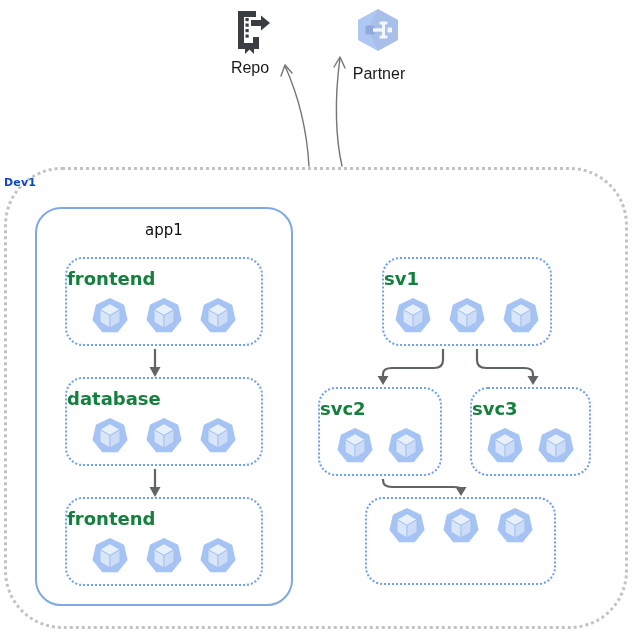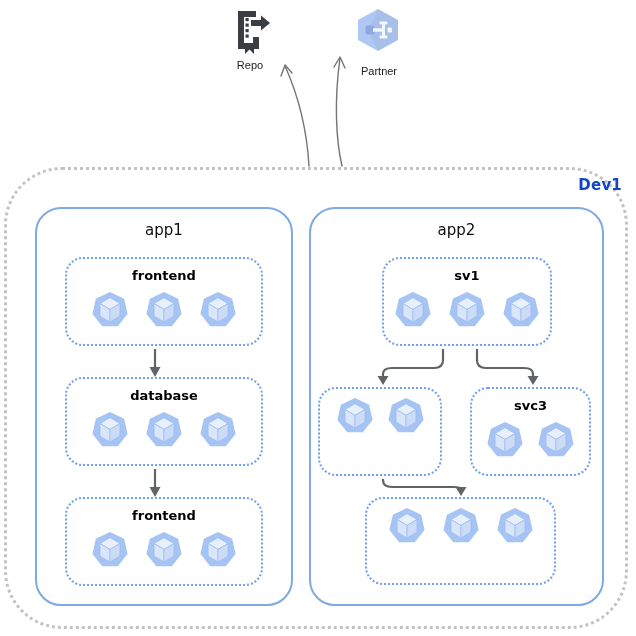--- a/index.html
+++ b/index.html
@@ -2,30 +2,30 @@
 <html><head>
 <meta charset="utf-8">
 <style>
   html,body{margin:0;padding:0;background:#ffffff;}
   #canvas{
     position:relative;width:636px;height:636px;background:#ffffff;overflow:hidden;
     font-family:"DejaVu Sans","Liberation Sans",sans-serif;
   }
   .abs{position:absolute;}
   
-  .ext-label{position:absolute;font-size:11px;color:#1a1a1a;text-align:center;
+  .ext-label{position:absolute;font-size:16px;color:#1a1a1a;text-align:center;
     font-family:"Liberation Sans",sans-serif;}
   
   #dev1-box{
     position:absolute;left:4px;top:167px;width:618px;height:456px;
     border:3px dotted #c3c3c3;border-radius:58px;background:transparent;
   }
   #dev1-label{
-    position:absolute;left:4px;top:176px;width:618px;text-align:right;
-    font-size:15px;font-weight:bold;color:#1246c8;letter-spacing:.2px;
+    position:absolute;left:4px;top:176px;width:618px;text-align:left;
+    font-size:11px;font-weight:bold;color:#1246c8;letter-spacing:.2px;
   }
   
   .app-box{
     position:absolute;border:2px solid #7fa8e4;border-radius:26px;background:#ffffff;
   }
   #app1-box{left:35px;top:207px;width:254px;height:395px;}
   #app2-box{left:309px;top:207px;width:291px;height:395px;}
   .app-title{
     margin-top:12px;text-align:center;font-size:15px;font-weight:normal;color:#0d0d0d;
   }
@@ -34,21 +34,21 @@
     position:absolute;border:2px dotted #6f9ff0;border-radius:18px;background:#ffffff;
   }
   .g-frontend{left:65px;top:257px;width:194px;height:85px;}
   .g-backend {left:65px;top:377px;width:194px;height:85px;}
   .g-database{left:65px;top:497px;width:194px;height:85px;}
   .g-sv1 {left:382px;top:257px;width:166px;height:85px;}
   .g-svc2{left:318px;top:387px;width:120px;height:85px;}
   .g-svc3{left:470px;top:387px;width:117px;height:85px;}
   .g-svc4{left:365px;top:497px;width:187px;height:84px;}
   .group-title{
-    margin-top:9px;text-align:center;font-size:13px;font-weight:bold;color:#000000;
+    margin-top:9px;font-size:18px;font-weight:bold;color:#15803d;
   }
   .pods{
     display:flex;justify-content:center;align-items:center;margin-top:7px;gap:16px;
   }
   .pods.pair{gap:13px;}
   .pod{width:38px;height:40px;flex:0 0 auto;}
   
   #arrows{position:absolute;left:0;top:0;width:636px;height:636px;pointer-events:none;}
 </style>
 </head>
@@ -155,23 +155,20 @@
 
   <svg class="pod" viewBox="0 0 40 40">
     <polygon points="20,1 34.9,8.2 38.5,24.2 28.2,37.1 11.8,37.1 1.5,24.2 5.1,8.2" fill="#a6c4f3"></polygon>
     <polygon points="20,7 30.5,13.2 20,19.4 9.5,13.2" fill="#e8f0fc" stroke="#9dbcef" stroke-width="0.8" stroke-linejoin="round"></polygon>
     <polygon points="9.5,13.2 20,19.4 20,32.6 9.5,26.4" fill="#d9e5f9" stroke="#9dbcef" stroke-width="0.8" stroke-linejoin="round"></polygon>
     <polygon points="30.5,13.2 20,19.4 20,32.6 30.5,26.4" fill="#ccdcf7" stroke="#9dbcef" stroke-width="0.8" stroke-linejoin="round"></polygon>
   </svg>
 </div>
   </div>
 
-  <div id="app2-box" class="app-box">
-    <div class="app-title">app2</div>
-  </div>
   <div class="group-box g-sv1">
     <div class="group-title">sv1</div>
     <div class="pods">
   <svg class="pod" viewBox="0 0 40 40">
     <polygon points="20,1 34.9,8.2 38.5,24.2 28.2,37.1 11.8,37.1 1.5,24.2 5.1,8.2" fill="#a6c4f3"></polygon>
     <polygon points="20,7 30.5,13.2 20,19.4 9.5,13.2" fill="#e8f0fc" stroke="#9dbcef" stroke-width="0.8" stroke-linejoin="round"></polygon>
     <polygon points="9.5,13.2 20,19.4 20,32.6 9.5,26.4" fill="#d9e5f9" stroke="#9dbcef" stroke-width="0.8" stroke-linejoin="round"></polygon>
     <polygon points="30.5,13.2 20,19.4 20,32.6 30.5,26.4" fill="#ccdcf7" stroke="#9dbcef" stroke-width="0.8" stroke-linejoin="round"></polygon>
   </svg>
 
@@ -184,20 +181,21 @@
 
   <svg class="pod" viewBox="0 0 40 40">
     <polygon points="20,1 34.9,8.2 38.5,24.2 28.2,37.1 11.8,37.1 1.5,24.2 5.1,8.2" fill="#a6c4f3"></polygon>
     <polygon points="20,7 30.5,13.2 20,19.4 9.5,13.2" fill="#e8f0fc" stroke="#9dbcef" stroke-width="0.8" stroke-linejoin="round"></polygon>
     <polygon points="9.5,13.2 20,19.4 20,32.6 9.5,26.4" fill="#d9e5f9" stroke="#9dbcef" stroke-width="0.8" stroke-linejoin="round"></polygon>
     <polygon points="30.5,13.2 20,19.4 20,32.6 30.5,26.4" fill="#ccdcf7" stroke="#9dbcef" stroke-width="0.8" stroke-linejoin="round"></polygon>
   </svg>
 </div>
   </div>
   <div class="group-box g-svc2">
+    <div class="group-title">svc2</div>
     <div class="pods pair">
   <svg class="pod" viewBox="0 0 40 40">
     <polygon points="20,1 34.9,8.2 38.5,24.2 28.2,37.1 11.8,37.1 1.5,24.2 5.1,8.2" fill="#a6c4f3"></polygon>
     <polygon points="20,7 30.5,13.2 20,19.4 9.5,13.2" fill="#e8f0fc" stroke="#9dbcef" stroke-width="0.8" stroke-linejoin="round"></polygon>
     <polygon points="9.5,13.2 20,19.4 20,32.6 9.5,26.4" fill="#d9e5f9" stroke="#9dbcef" stroke-width="0.8" stroke-linejoin="round"></polygon>
     <polygon points="30.5,13.2 20,19.4 20,32.6 30.5,26.4" fill="#ccdcf7" stroke="#9dbcef" stroke-width="0.8" stroke-linejoin="round"></polygon>
   </svg>
 
   <svg class="pod" viewBox="0 0 40 40">
     <polygon points="20,1 34.9,8.2 38.5,24.2 28.2,37.1 11.8,37.1 1.5,24.2 5.1,8.2" fill="#a6c4f3"></polygon>

